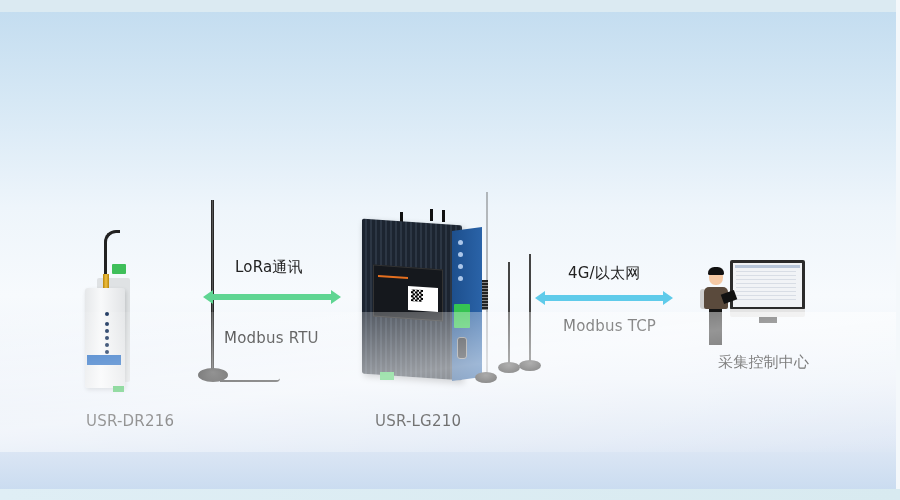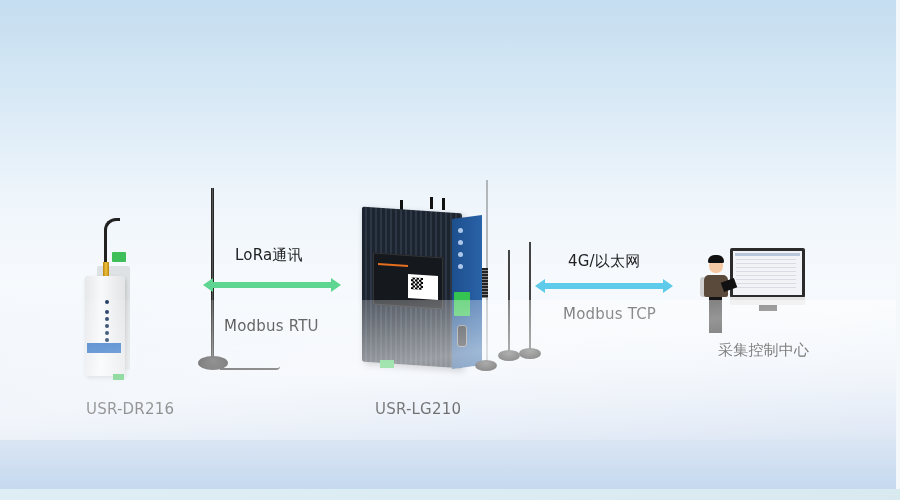--- a/index.html
+++ b/index.html
@@ -3,21 +3,21 @@
 <meta charset="utf-8">
 <style>
   * { box-sizing: border-box; margin: 0; padding: 0; }
   html, body { width: 900px; height: 500px; overflow: hidden; }
   body {
     position: relative;
     font-family: "DejaVu Sans", "Liberation Sans", sans-serif;
     background: #dbeaf2;
   }
   .canvas {
-    position: absolute; left: 0; top: 0; width: 896px; height: 489px;
+    position: absolute; left: 0; top: 12px; width: 896px; height: 489px;
     background: linear-gradient(180deg, #c4ddf0 0%, #d6e8f5 18%, #eef5fb 40%, #f7fafd 58%, #eef3fa 75%, #dfe8f5 88%, #c5d9ef 100%);
     overflow: hidden;
   }
   .canvas::after {
     content: ""; position: absolute; left: -50px; right: -50px; top: 300px; height: 140px;
     background: linear-gradient(172deg, rgba(255,255,255,0) 0%, rgba(255,255,255,0.55) 45%, rgba(255,255,255,0) 100%);
     pointer-events: none;
   }
   .right-strip { position: absolute; left: 896px; top: 0; width: 4px; height: 489px; background: #f4f8fb; }
   .bottom-strip { position: absolute; left: 0; top: 489px; width: 900px; height: 11px; background: linear-gradient(90deg, #dfeef5, #d8eaf0); }

